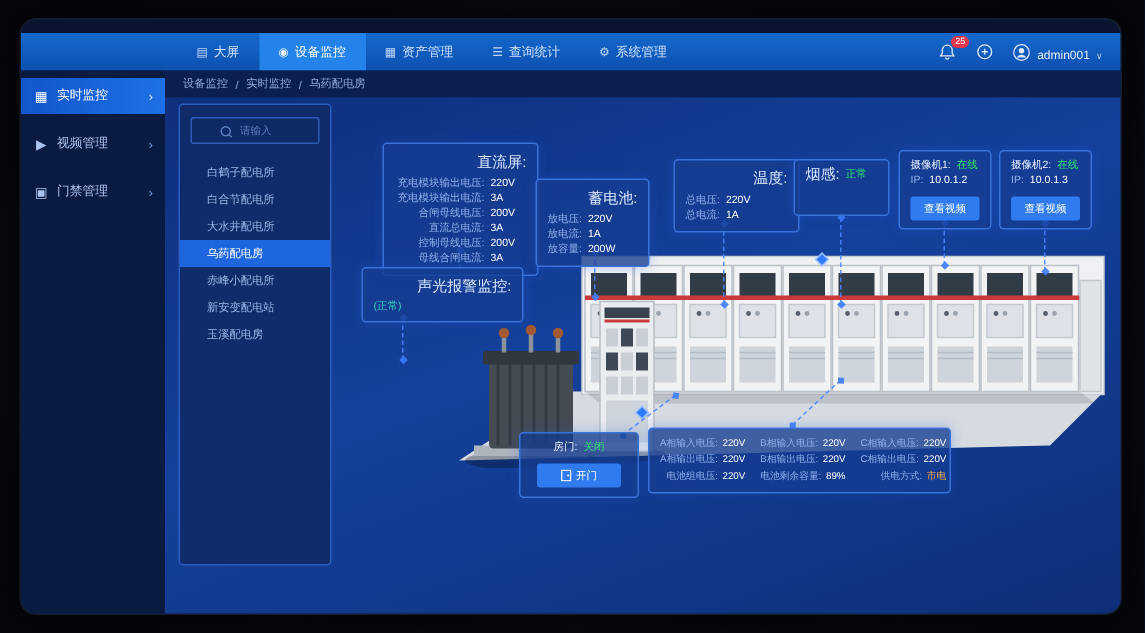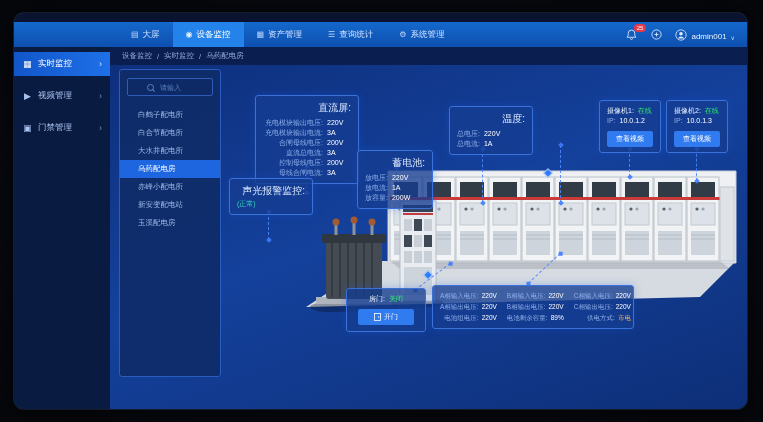--- a/index.html
+++ b/index.html
@@ -253,21 +253,21 @@
             <div class="dcrow">
                 <span>控制母线电压:</span>
                 <span class="val">200V</span>
               </div>
             <div class="dcrow">
                 <span>母线合闸电流:</span>
                 <span class="val">3A</span>
               </div>
           </div>
 
-          <div class="panel" style="left:247px;top:54px;width:76px;margin-top:31px;">
+          <div class="panel" style="left:247px;top:54px;width:76px;">
             <div class="ptitle">蓄电池:</div>
             <div class="lrow">
                 <span>放电压:</span>
                 <span class="val">220V</span>
               </div>
             <div class="lrow">
                 <span>放电流:</span>
                 <span class="val">1A</span>
               </div>
             <div class="lrow">
@@ -281,20 +281,26 @@
             <div class="lrow">
                 <span>总电压:</span>
                 <span class="val">220V</span>
               </div>
             <div class="lrow">
                 <span>总电流:</span>
                 <span class="val">1A</span>
               </div>
           </div>
 
+          <div class="panel" style="left:419px;top:41px;width:64px;height:38px;">
+            <div class="lrow">
+                <span class="ptitle" style="margin-bottom:0">烟感:</span>
+                <span class="ok">正常</span>
+              </div>
+          </div>
 
           <div class="panel" style="left:489px;top:35px;width:62px;">
             <div class="lrow">
                 <span class="wlabel">摄像机1:</span>
                 <span class="ok">在线</span>
               </div>
             <div class="lrow">
                 <span>IP:</span>
                 <span class="val">10.0.1.2</span>
               </div>
@@ -310,21 +316,21 @@
               </div>
             <div class="lrow">
                 <span>IP:</span>
                 <span class="val">10.0.1.3</span>
               </div>
             <div class="btn">
                 <span>查看视频</span>
               </div>
           </div>
 
-          <div class="panel" style="left:119px;top:113px;width:84px;">
+          <div class="panel" style="left:131px;top:113px;width:108px;">
             <div class="ptitle" style="margin-bottom:1px">声光报警监控:</div>
             <div class="teal">(正常)</div>
           </div>
 
           <div class="panel" style="left:236px;top:223px;width:80px;">
             <div class="lrow" style="justify-content:center">
                 <span class="wlabel">房门:</span>
                 <span class="ok">关闭</span>
               </div>
             <div class="btn" style="width:56px;margin:5px auto 1px;">

